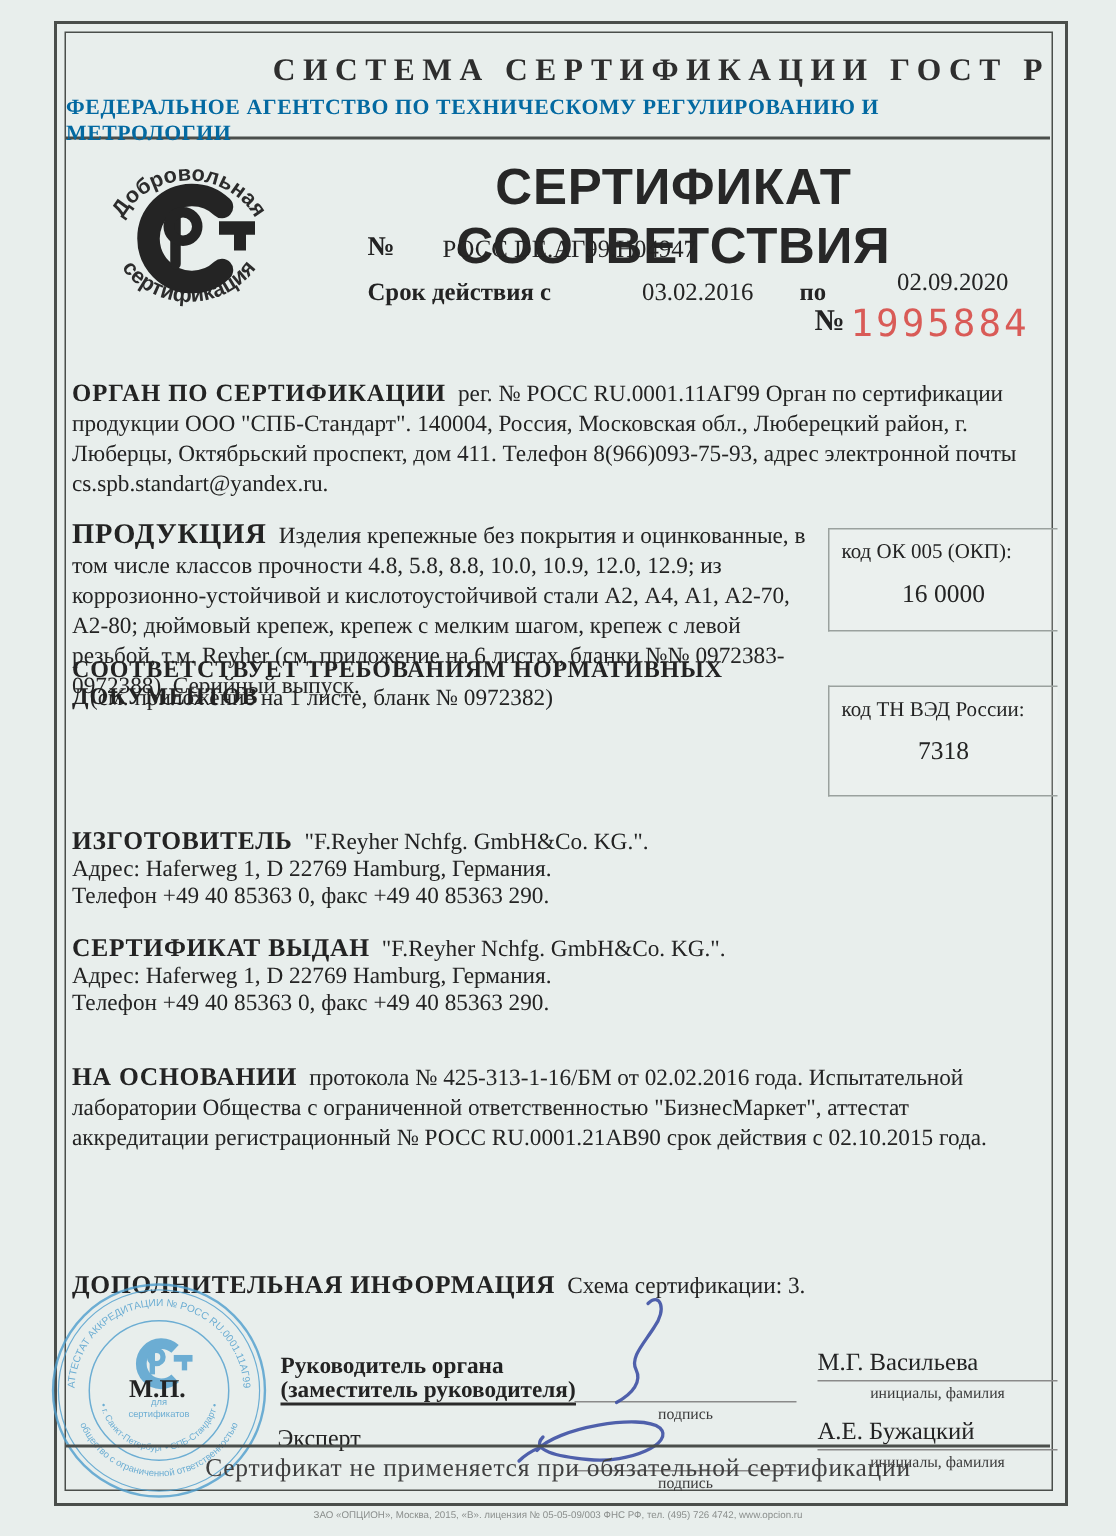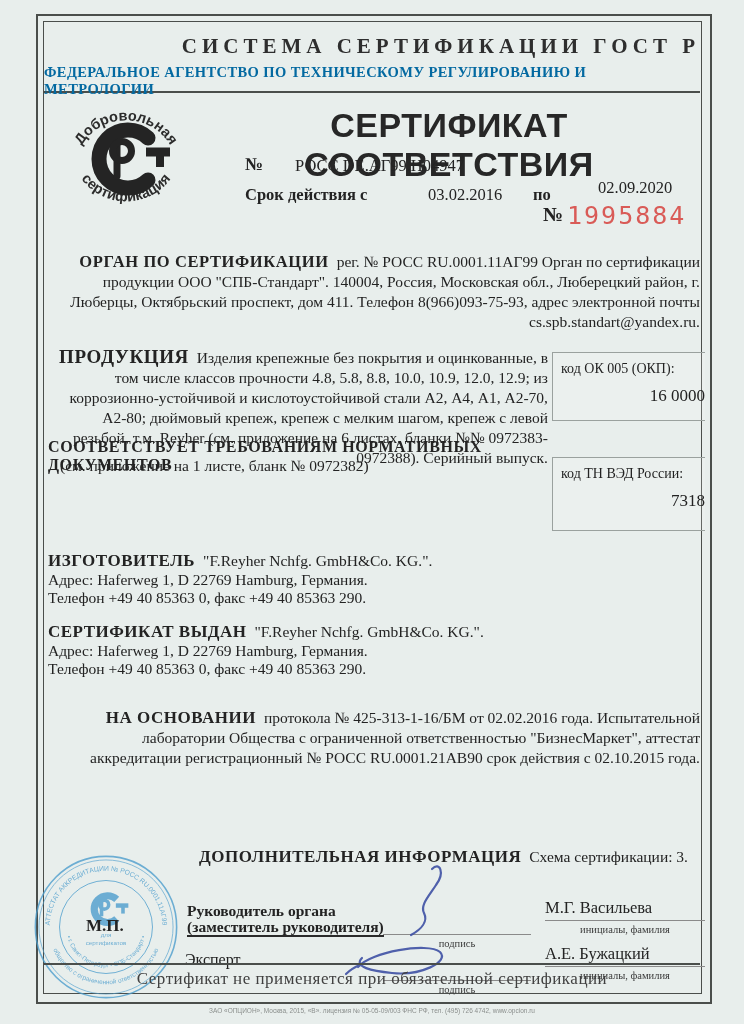--- a/index.html
+++ b/index.html
@@ -22,21 +22,21 @@
   .num-label{left:245px;top:154px;font-weight:bold;font-size:18px;}
   .num-value{left:295px;top:156px;font-size:16.5px;}
   .val-label{left:245px;top:185px;font-weight:bold;font-size:16.5px;}
   .val-from{left:428px;top:185px;font-size:16.5px;}
   .val-po{left:533px;top:185px;font-weight:bold;font-size:16.5px;}
   .val-to{left:598px;top:178px;font-size:16.5px;}
   .blank-no{left:543px;top:203px;font-weight:bold;font-size:20px;}
   .blank-val{left:567px;top:201px;font-family:"DejaVu Sans Mono",monospace;
              font-size:25px;letter-spacing:2px;color:#d95b57;}
   
-  .para{font-size:15.5px;line-height:20px;text-align:right;}
+  .para{font-size:15.5px;line-height:20px;text-align:left;}
   .ih{font-weight:bold;letter-spacing:.6px;margin-right:8px;}
   .org-para{left:48px;top:236px;width:652px;}
   .org-h{font-size:16.5px;}
   .prod-para{left:48px;top:331px;width:500px;}
   .prod-h{font-size:19px;}
   .conf-h{left:48px;top:438px;width:560px;font-weight:bold;font-size:16px;letter-spacing:.6px;}
   .conf-note{left:48px;top:457px;width:560px;font-size:15.5px;margin-left:12px;}
   .man-h{left:48px;top:551px;}
   .man-a{left:48px;top:571px;}
   .man-p{left:48px;top:589px;}
@@ -45,21 +45,21 @@
   .iss-p{left:48px;top:660px;}
   .line1{width:640px;font-size:15.5px;}
   .sec-h{font-weight:bold;font-size:17px;letter-spacing:.5px;margin-right:8px;}
   .basis-para{left:48px;top:692px;width:652px;}
   .add-para{left:48px;top:831px;width:640px;}
   
   .code-box{border:1px solid #9aa19e;border-right:none;background:rgba(255,255,255,.15);}
   .okp-box{left:552px;top:352px;width:152px;height:67px;}
   .tnved-box{left:552px;top:457px;width:152px;height:72px;}
   .code-label{padding:8px 0 0 8px;font-size:14px;}
-  .code-value{text-align:right;font-size:17px;margin-top:9px;}
+  .code-value{text-align:center;font-size:17px;margin-top:9px;}
   
   .mp{left:86px;top:916px;font-weight:bold;font-size:17px;}
   .role1{left:175px;top:903px;font-weight:bold;font-size:15.5px;line-height:16px;padding-left:12px;}
   .role1 .u{border-bottom:2px solid #2a2a2a;display:inline-block;}
   .role2{left:185px;top:951px;font-weight:normal;font-size:16px;}
   .sigline{border-bottom:1px solid #8a8a8a;height:0;}
   .sl1{left:383px;top:934px;width:148px;}
   .sl2{left:383px;top:980px;width:148px;}
   .nl1{left:545px;top:920px;width:160px;border-bottom:1px solid #8a8a8a;height:0;}
   .nl2{left:545px;top:966px;width:160px;border-bottom:1px solid #8a8a8a;height:0;}

